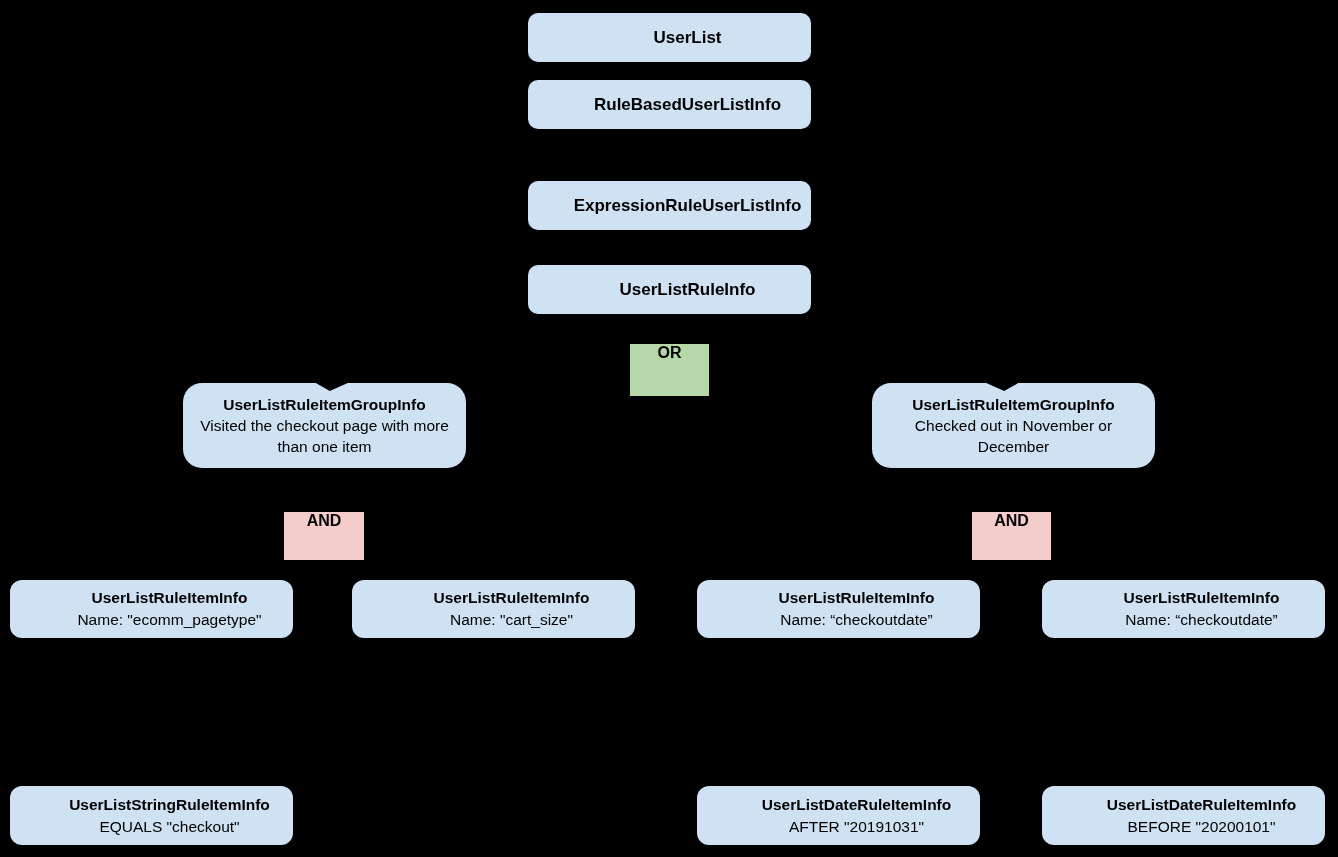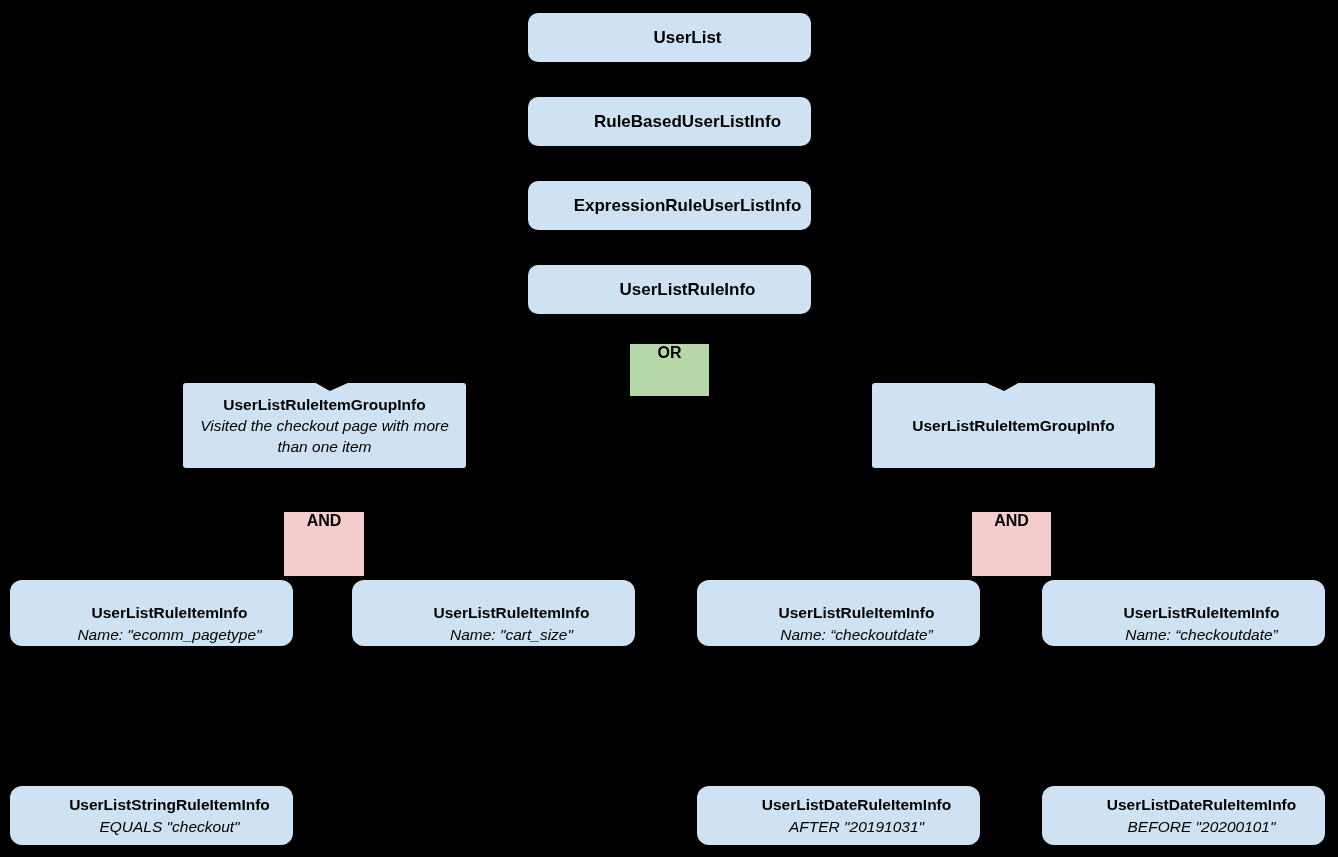--- a/index.html
+++ b/index.html
@@ -48,42 +48,42 @@
     color: #000000;
     box-sizing: border-box;
   }
   .or-node {
     background: #b6d7a8;
     left: 630px; top: 344px;
     width: 79px; height: 52px;
   }
   .and-node {
     background: #f4cccc;
-    width: 80px; height: 64px;
+    width: 80px; height: 48px;
     top: 512px;
   }
   .group-node {
     top: 383px;
     width: 283px;
     height: 85px;
-    border-radius: 3px;
+    border-radius: 19px;
     font-size: 15.5px;
     line-height: 21px;
     padding: 4px 10px;
   }
   .leaf-node {
     width: 283px;
     font-size: 15.5px;
     line-height: 22px;
     border-radius: 12px;
   }
-  .rule-row { top: 580px; height: 66px; justify-content: flex-end; }
+  .rule-row { top: 580px; height: 58px; }
   .operand-row { top: 786px; height: 59px; }
   .node-title { font-weight: bold; }
-  .node-desc { font-style: italic; }
+  .node-desc { }
   .arrowhead {
     position: absolute;
     background: #000000;
     width: 36px;
     height: 9px;
     z-index: 3;
   }
   .arrowhead.left-head {
     left: 314px; top: 382px;
     clip-path: polygon(0 0, 100% 0, 44% 100%);
@@ -94,21 +94,21 @@
   }
 </style>
 </head>
 <body>
 
 <div class="canvas">
 
   <div class="node chain-node" style="top:13px">
     <span>UserList</span>
   </div>
-  <div class="node chain-node" style="top:97px">
+  <div class="node chain-node" style="top:80px">
     <span>RuleBasedUserListInfo</span>
   </div>
   <div class="node chain-node" style="top:265px">
     <span>UserListRuleInfo</span>
   </div>
   <div class="node chain-node" style="top:181px">
     <span>ExpressionRuleUserListInfo</span>
   </div>
 
   <div class="op-node or-node">
@@ -118,20 +118,21 @@
   <div class="arrowhead left-head"></div>
   <div class="arrowhead right-head"></div>
 
   <div class="node group-node" style="left:183px">
     <span class="node-title">UserListRuleItemGroupInfo</span>
     <span class="node-desc">Visited the checkout page with more than one item</span>
   </div>
 
   <div class="node group-node" style="left:872px">
     <span class="node-title">UserListRuleItemGroupInfo</span>
+    <span class="node-desc">Checked out in November or December</span>
   </div>
 
   <div class="op-node and-node" style="left:284px">
     <span>AND</span>
   </div>
   <div class="op-node and-node" style="left:972px; width:79px">
     <span>AND</span>
   </div>
 
   <div class="node leaf-node rule-row" style="left:10px">

